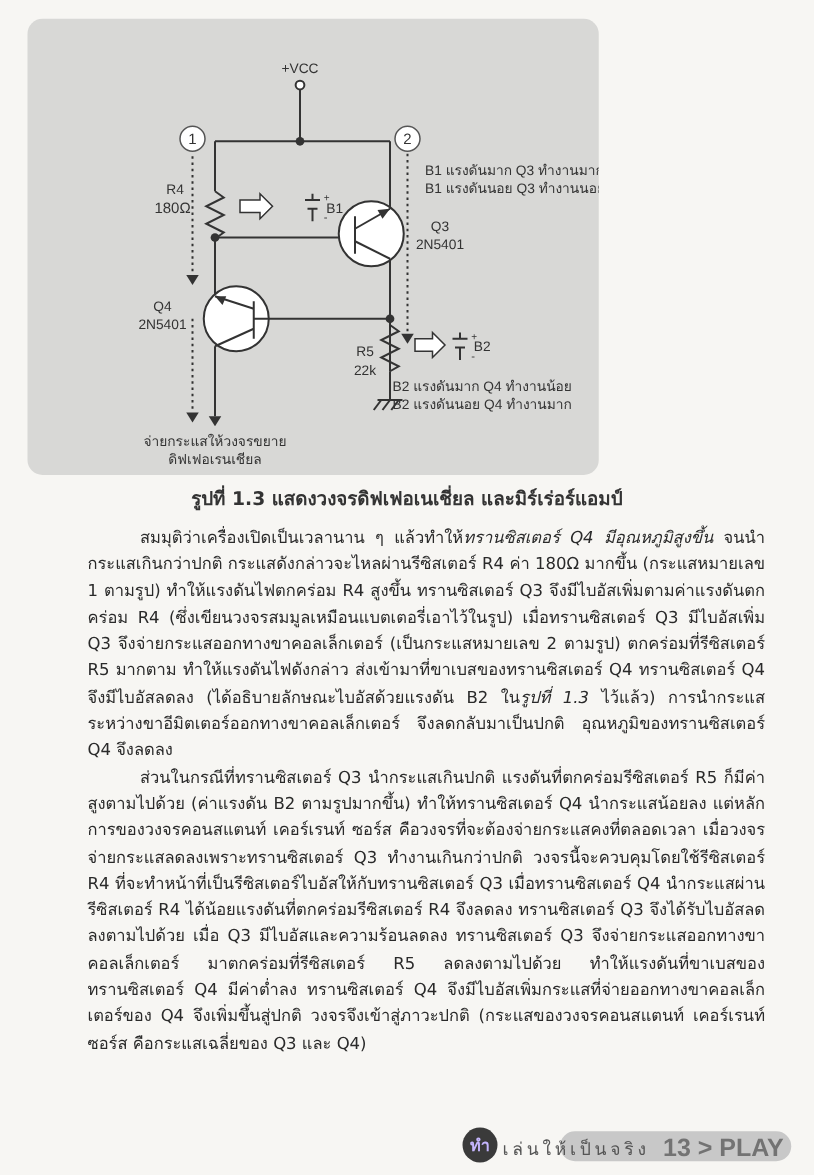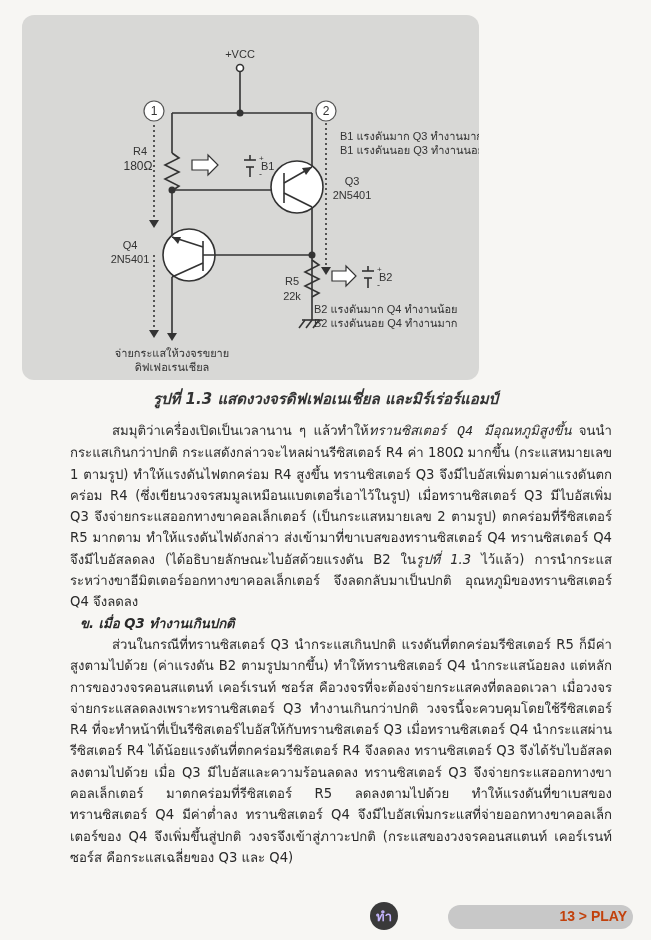--- a/index.html
+++ b/index.html
@@ -12,49 +12,49 @@
   .figure-panel {
     position:absolute; left:22px; top:15px; width:457px; height:365px;
     background:#d8d8d6; border-radius:12px;
   }
   .figure-panel { width:457px; }
   #fig {
     position:absolute; left:22px; top:15px;
   }
   .caption {
     position:absolute; left:0; width:651px; top:387px; text-align:center;
-    font-weight:bold; font-style:italic; font-size:15px; color:#333;
+    font-weight:bold; font-size:15px; color:#333;
   }
   .body-text {
     position:absolute; left:70px; top:420px; width:542px;
     font-size:13.2px; line-height:21.3px; text-align:justify;
     text-align-last:left;
   }
   .body-text p { margin:0; }
   .indent { text-indent:42px; }
   .sub-heading { font-weight:bold; font-style:italic; padding-left:10px; }
-  .italic { font-style:italic;font-family:Liberation Mono, monospace; }
+  .italic { font-style:italic; }
   .bold-italic { font-weight:normal; font-style:italic; }
   .footer {
     position:absolute; left:370px; top:902px; height:30px; width:265px;
   }
   .footer-pill {
     position:absolute; left:78px; top:3px; width:185px; height:24px;
     background:#c8c8c8; border-radius:12px;
   }
   .footer-badge {
     position:absolute; left:0; top:0; width:28px; height:28px; border-radius:50%;
     background:#3a3a3a; color:#c4b5fd; font-size:13px; font-weight:bold;
     display:flex; align-items:center; justify-content:center;
   }
   .footer-tagline {
     position:absolute; left:32px; top:6px; font-size:14px; letter-spacing:3px; color:#555;
   }
   .footer-page {
-    position:absolute; right:8px; top:6px; font-size:14px; font-weight:bold; color:#c2410c;
+    position:absolute; right:8px; top:6px; font-size:20px; font-weight:bold; color:#737373;
     font-family:"Liberation Sans", sans-serif;
   }
   svg text { font-family:"Liberation Sans", sans-serif; }
 </style>
 </head>
 <body>
 
 <div class="figure-panel"></div>
 
 <svg id="fig" width="457" height="365" viewBox="0 0 457 365">
@@ -150,21 +150,21 @@
   <text x="292" y="298" font-size="11" fill="#333">B2 แรงดันมาก Q4 ทำงานน้อย</text>
   <text x="292" y="312" font-size="11" fill="#333">B2 แรงดันนอย Q4 ทำงานมาก</text>
   <text x="150" y="342" font-size="11" text-anchor="middle" fill="#333">จ่ายกระแสให้วงจรขยาย</text>
   <text x="150" y="356" font-size="11" text-anchor="middle" fill="#333">ดิฟเฟอเรนเชียล</text>
 </svg>
 
 <div class="caption">รูปที่ 1.3  แสดงวงจรดิฟเฟอเนเชี่ยล  และมิร์เร่อร์แอมป์</div>
 
 <div class="body-text">
   <p class="indent"><span>สมมุติว่าเครื่องเปิดเป็นเวลานาน ๆ  แล้วทำให้</span><span class="italic">ทรานซิสเตอร์ Q4 มีอุณหภูมิสูงขึ้น</span><span>  จนนำกระแสเกินกว่าปกติ  กระแสดังกล่าวจะไหลผ่านรีซิสเตอร์ R4  ค่า 180Ω  มากขึ้น (กระแสหมายเลข 1 ตามรูป)  ทำให้แรงดันไฟตกคร่อม R4 สูงขึ้น  ทรานซิสเตอร์ Q3 จึงมีไบอัสเพิ่มตามค่าแรงดันตกคร่อม R4 (ซึ่งเขียนวงจรสมมูลเหมือนแบตเตอรี่เอาไว้ในรูป)  เมื่อทรานซิสเตอร์ Q3 มีไบอัสเพิ่ม  Q3 จึงจ่ายกระแสออกทางขาคอลเล็กเตอร์ (เป็นกระแสหมายเลข 2 ตามรูป)  ตกคร่อมที่รีซิสเตอร์ R5 มากตาม  ทำให้แรงดันไฟดังกล่าว  ส่งเข้ามาที่ขาเบสของทรานซิสเตอร์ Q4  ทรานซิสเตอร์ Q4 จึงมีไบอัสลดลง  (ได้อธิบายลักษณะไบอัสด้วยแรงดัน B2 ใน</span><span class="bold-italic">รูปที่ 1.3</span><span> ไว้แล้ว)  การนำกระแสระหว่างขาอีมิตเตอร์ออกทางขาคอลเล็กเตอร์  จึงลดกลับมาเป็นปกติ  อุณหภูมิของทรานซิสเตอร์ Q4 จึงลดลง</span></p>
-  <p class="sub-heading">ข.  เมื่อ Q3  ทำงานเกินปกติ</p>
   <p class="indent">ส่วนในกรณีที่ทรานซิสเตอร์ Q3  นำกระแสเกินปกติ  แรงดันที่ตกคร่อมรีซิสเตอร์ R5 ก็มีค่าสูงตามไปด้วย (ค่าแรงดัน B2 ตามรูปมากขึ้น)  ทำให้ทรานซิสเตอร์ Q4 นำกระแสน้อยลง  แต่หลักการของวงจรคอนสแตนท์ เคอร์เรนท์ ซอร์ส  คือวงจรที่จะต้องจ่ายกระแสคงที่ตลอดเวลา  เมื่อวงจรจ่ายกระแสลดลงเพราะทรานซิสเตอร์ Q3 ทำงานเกินกว่าปกติ  วงจรนี้จะควบคุมโดยใช้รีซิสเตอร์  R4 ที่จะทำหน้าที่เป็นรีซิสเตอร์ไบอัสให้กับทรานซิสเตอร์ Q3  เมื่อทรานซิสเตอร์ Q4 นำกระแสผ่านรีซิสเตอร์ R4 ได้น้อยแรงดันที่ตกคร่อมรีซิสเตอร์ R4 จึงลดลง  ทรานซิสเตอร์ Q3 จึงได้รับไบอัสลดลงตามไปด้วย  เมื่อ Q3 มีไบอัสและความร้อนลดลง  ทรานซิสเตอร์ Q3 จึงจ่ายกระแสออกทางขาคอลเล็กเตอร์  มาตกคร่อมที่รีซิสเตอร์ R5 ลดลงตามไปด้วย  ทำให้แรงดันที่ขาเบสของทรานซิสเตอร์ Q4 มีค่าต่ำลง  ทรานซิสเตอร์ Q4 จึงมีไบอัสเพิ่มกระแสที่จ่ายออกทางขาคอลเล็กเตอร์ของ Q4 จึงเพิ่มขึ้นสู่ปกติ  วงจรจึงเข้าสู่ภาวะปกติ (กระแสของวงจรคอนสแตนท์ เคอร์เรนท์ ซอร์ส  คือกระแสเฉลี่ยของ Q3 และ Q4)</p>
 </div>
 
 <div class="footer">
   <div class="footer-pill"></div>
   <div class="footer-badge">ทำ</div>
+  <div class="footer-tagline">เล่นให้เป็นจริง</div>
   <div class="footer-page">13 &gt; PLAY</div>
 </div>
 
 </body></html>

